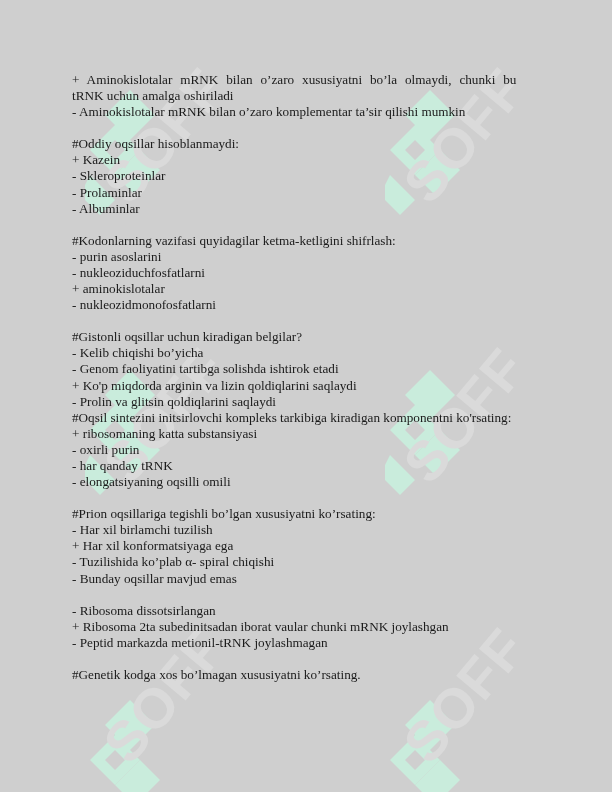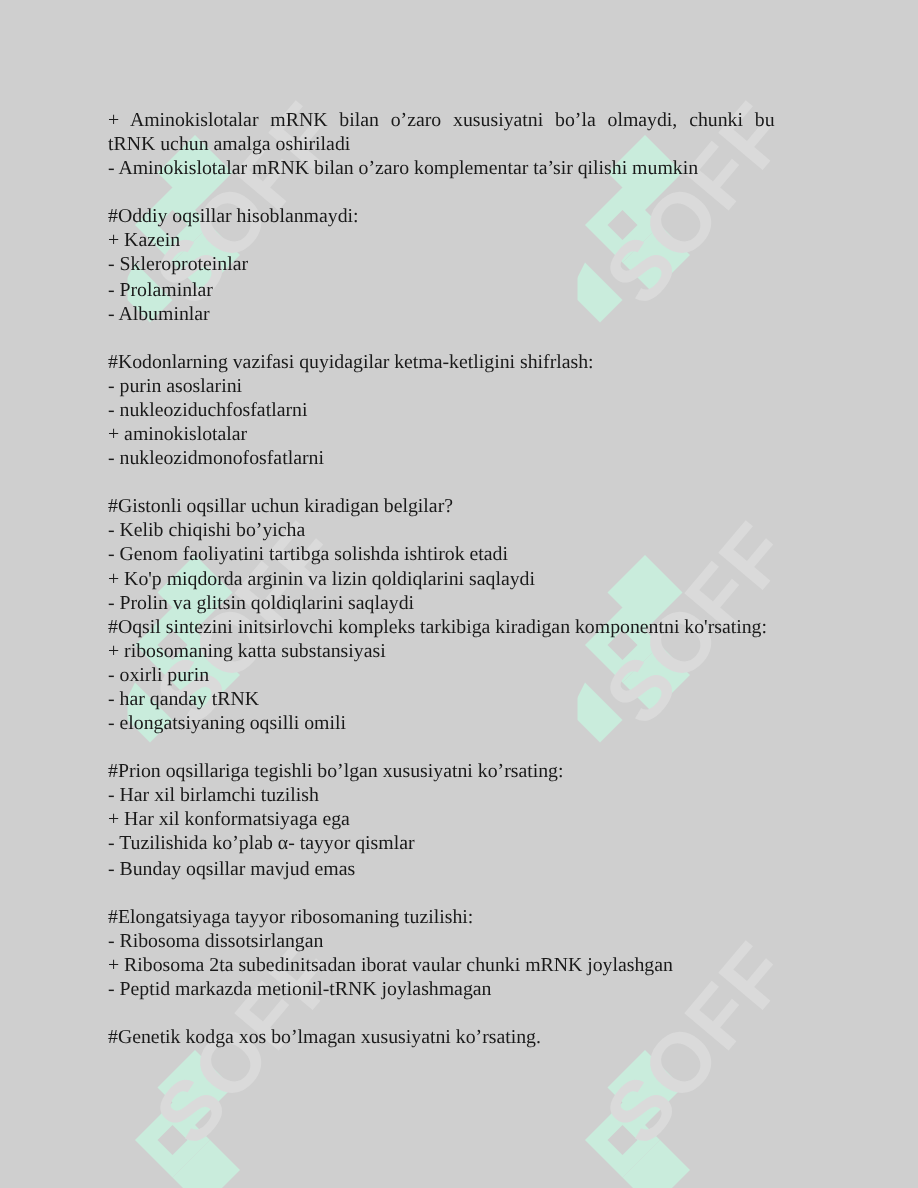--- a/index.html
+++ b/index.html
@@ -149,27 +149,26 @@
     <div class="line">- oxirli purin</div>
     <div class="line">- har qanday tRNK</div>
     <div class="line">- elongatsiyaning oqsilli omili</div>
   </div>
   <div class="gap"></div>
 
   <div>
     <div class="line">#Prion oqsillariga tegishli bo’lgan xususiyatni ko’rsating:</div>
     <div class="line">- Har xil birlamchi tuzilish</div>
     <div class="line">+ Har xil konformatsiyaga ega</div>
-    <div class="line">- Tuzilishida ko’plab α- tayyor qismlar</div>
+    <div class="line">- Tuzilishida ko’plab α- spiral chiqishi</div>
     <div class="line">- Bunday oqsillar mavjud emas</div>
   </div>
   <div class="gap"></div>
 
   <div>
-    <div class="line">#Elongatsiyaga tayyor ribosomaning tuzilishi:</div>
     <div class="line">- Ribosoma dissotsirlangan</div>
     <div class="line">+ Ribosoma 2ta subedinitsadan iborat vaular chunki mRNK joylashgan</div>
     <div class="line">- Peptid markazda metionil-tRNK joylashmagan</div>
   </div>
   <div class="gap"></div>
 
   <div>
     <div class="line">#Genetik kodga xos bo’lmagan xususiyatni ko’rsating.</div>
   </div>
 </div>

